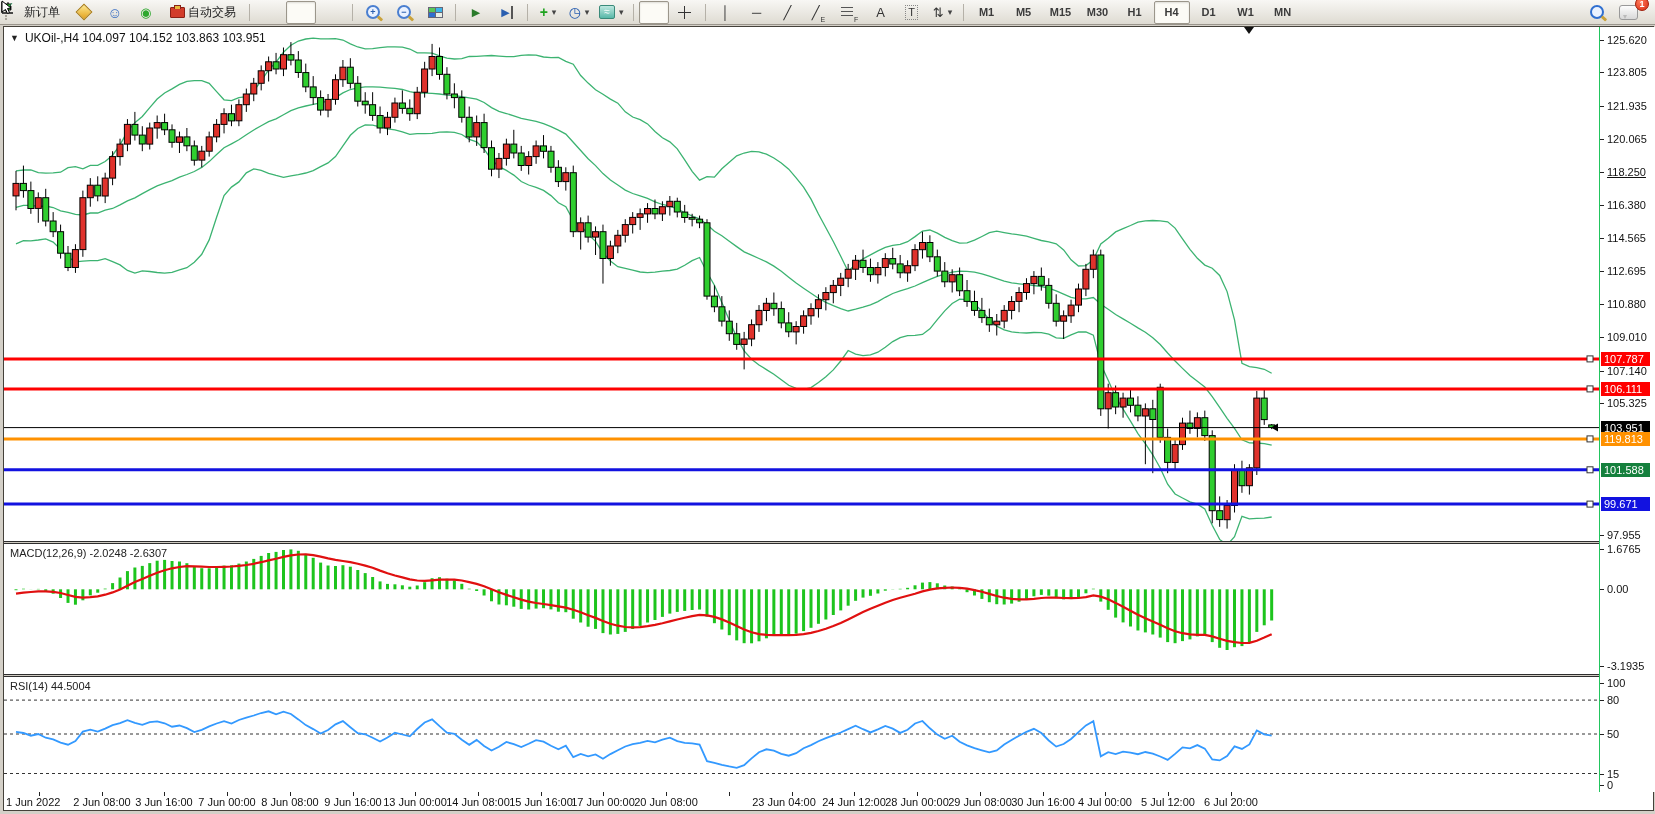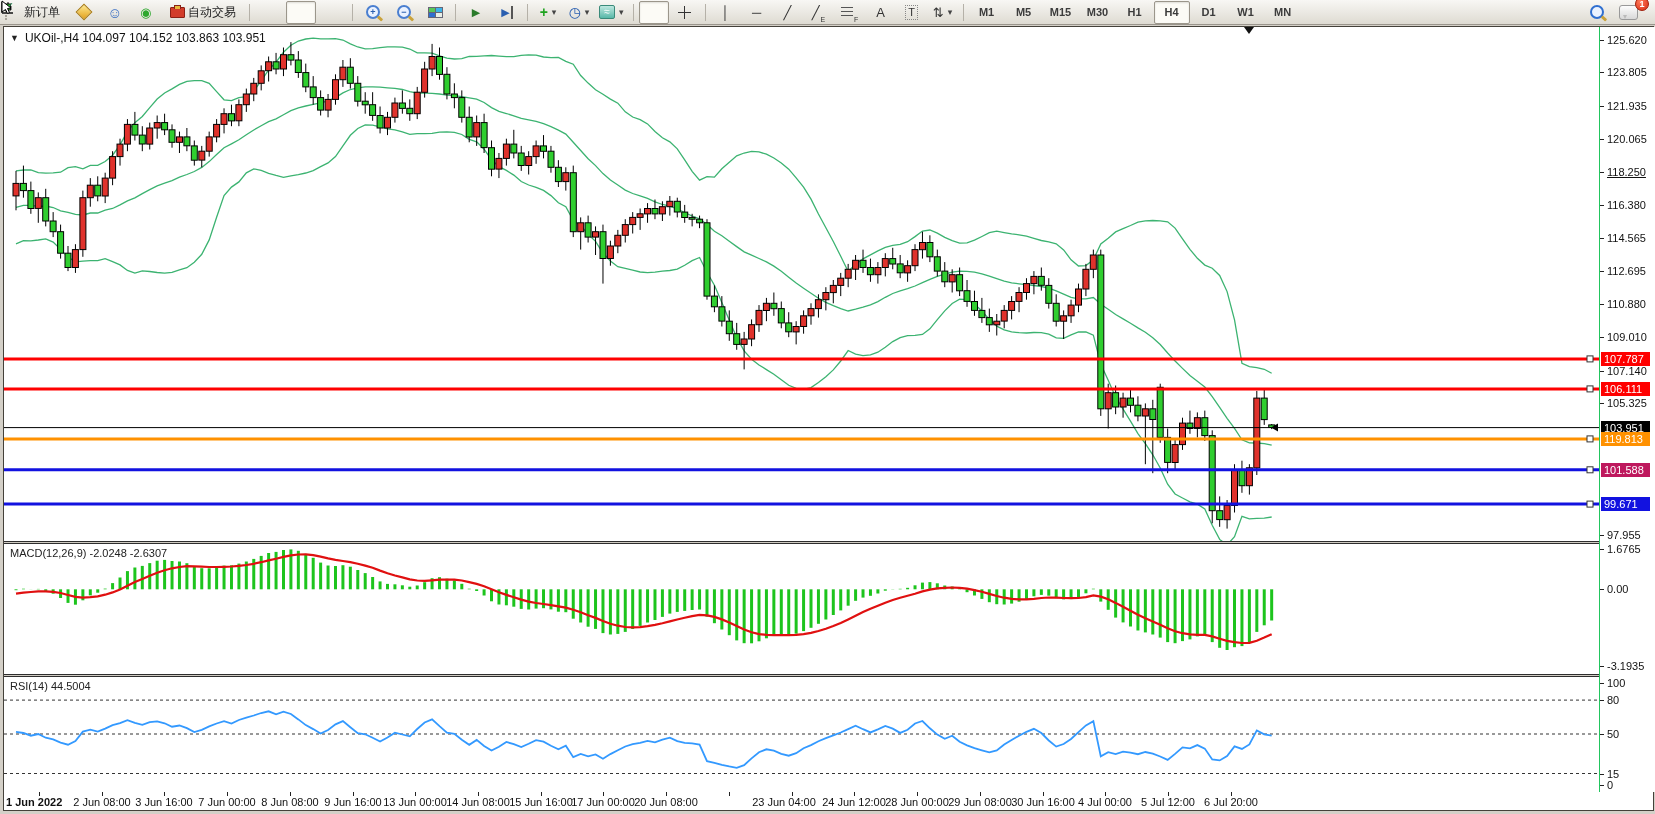--- a/index.html
+++ b/index.html
@@ -58,21 +58,21 @@
   .oneclick{font-size:9px;color:#222;}
   .pane-label{position:absolute;left:6px;top:3px;font-size:11px;color:#222;}
   .shift-marker{position:absolute;top:0;width:0;height:0;border-left:5px solid transparent;border-right:5px solid transparent;border-top:7px solid #111;}
   .price-axis{position:absolute;left:1595px;top:0;width:53px;height:765px;background:#fff;border-left:1px solid #22c55e;padding-left:12px;}
   .ptick{position:absolute;left:0;width:4px;height:1px;background:#222;}
   .plabel{position:absolute;left:7px;font-size:11px;color:#111;white-space:nowrap;}
   .hline-label{position:absolute;left:1px;width:49px;height:14px;color:#fff;font-size:11px;line-height:14px;padding-left:3px;box-sizing:border-box;white-space:nowrap;}
   .time-axis{position:absolute;left:0;top:765px;width:1595px;height:18px;background:#fff;}
   .ttick{position:absolute;top:0;width:1px;height:4px;background:#222;}
   .tlabel{position:absolute;top:4px;font-size:11px;color:#111;white-space:nowrap;transform:translateX(-50%);}
-  .tlabel.first{transform:none;font-weight:bold;}
+  .tlabel.first{transform:none;}
   svg{position:absolute;left:0;top:0;}
 </style>
 </head>
 <body>
 
 <div class="toolbar">
   <div class="grip"></div>
   <div class="tb-btn textbtn">
       <span>新订单</span>
     </div>
@@ -816,21 +816,21 @@
       <div class="ptick" style="top: 707px;"></div>
       <div class="plabel" style="top: 701px;">50</div>
       <div class="ptick" style="top: 747px;"></div>
       <div class="plabel" style="top: 741px;">15</div>
       <div class="ptick" style="top: 758px;"></div>
       <div class="plabel" style="top: 752px;">0</div>
       <div class="hline-label" style="top: 325px; background: rgb(255, 0, 0);">107.787</div>
       <div class="hline-label" style="top: 355px; background: rgb(255, 0, 0);">106.111</div>
       <div class="hline-label" style="top: 394px; background: rgb(0, 0, 0);">103.951</div>
       <div class="hline-label" style="top: 405px; background: rgb(255, 145, 0);">119.813</div>
-      <div class="hline-label" style="top: 436px; background: #be185d;">101.588</div>
+      <div class="hline-label" style="top: 436px; background: #15803d;">101.588</div>
       <div class="hline-label" style="top: 470px; background: rgb(18, 18, 224);">99.671</div>
     </div>
   <div class="time-axis" id="time-axis">
       <div class="ttick" style="left: 35px;"></div>
       <div class="tlabel first" style="left: 2px;">1 Jun 2022</div>
       <div class="ttick" style="left: 98px;"></div>
       <div class="tlabel" style="left: 98px;">2 Jun 08:00</div>
       <div class="ttick" style="left: 160px;"></div>
       <div class="tlabel" style="left: 160px;">3 Jun 16:00</div>
       <div class="ttick" style="left: 223px;"></div>

